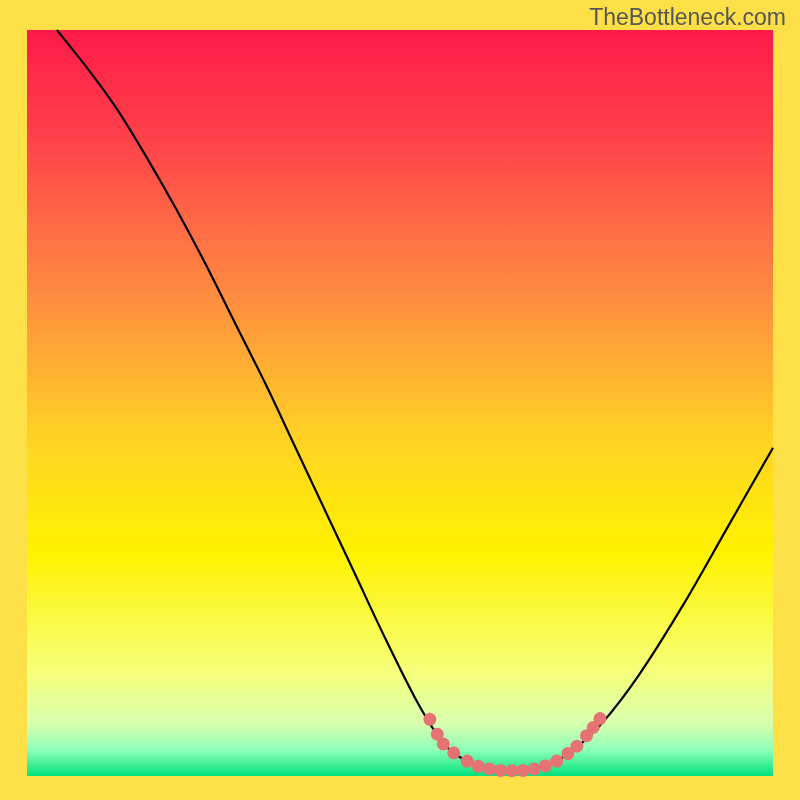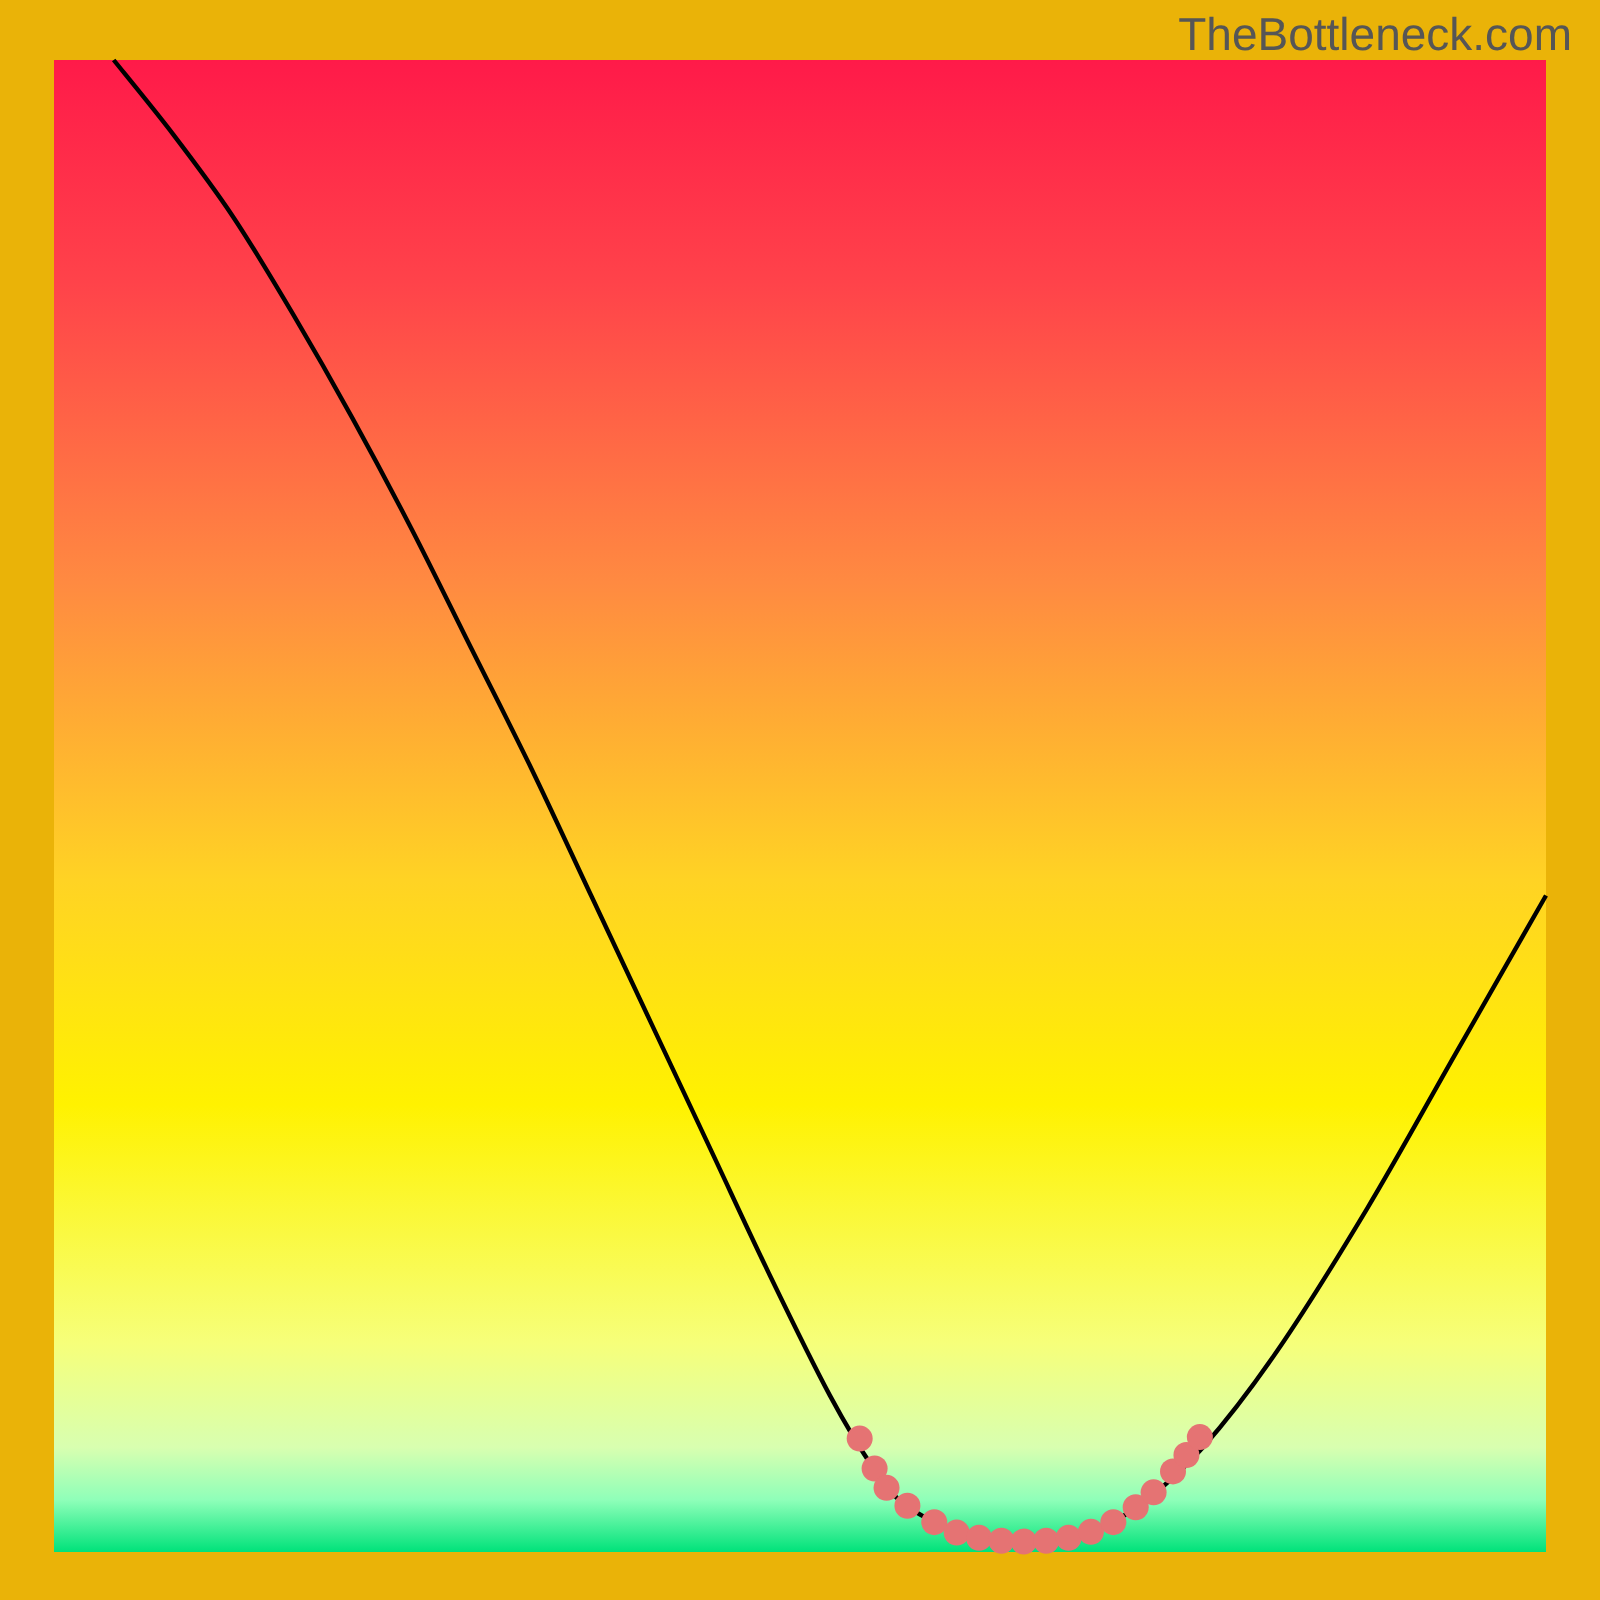--- a/index.html
+++ b/index.html
@@ -1,21 +1,21 @@
 <!DOCTYPE html>
 <html><head>
 <meta charset="utf-8">
 <style>
   * { margin: 0; padding: 0; box-sizing: border-box; }
   html, body { width: 800px; height: 800px; overflow: hidden; background: #000; }
   .container {
     position: relative;
     width: 800px;
     height: 800px;
-    background: #eab308;
+    background: #fde047;
   }
   .watermark {
     position: absolute;
     top: 4px;
     right: 14px;
     font-family: Arial, Helvetica, sans-serif;
     font-size: 23px;
     font-weight: 500;
     color: #565656;
     letter-spacing: 0px;

